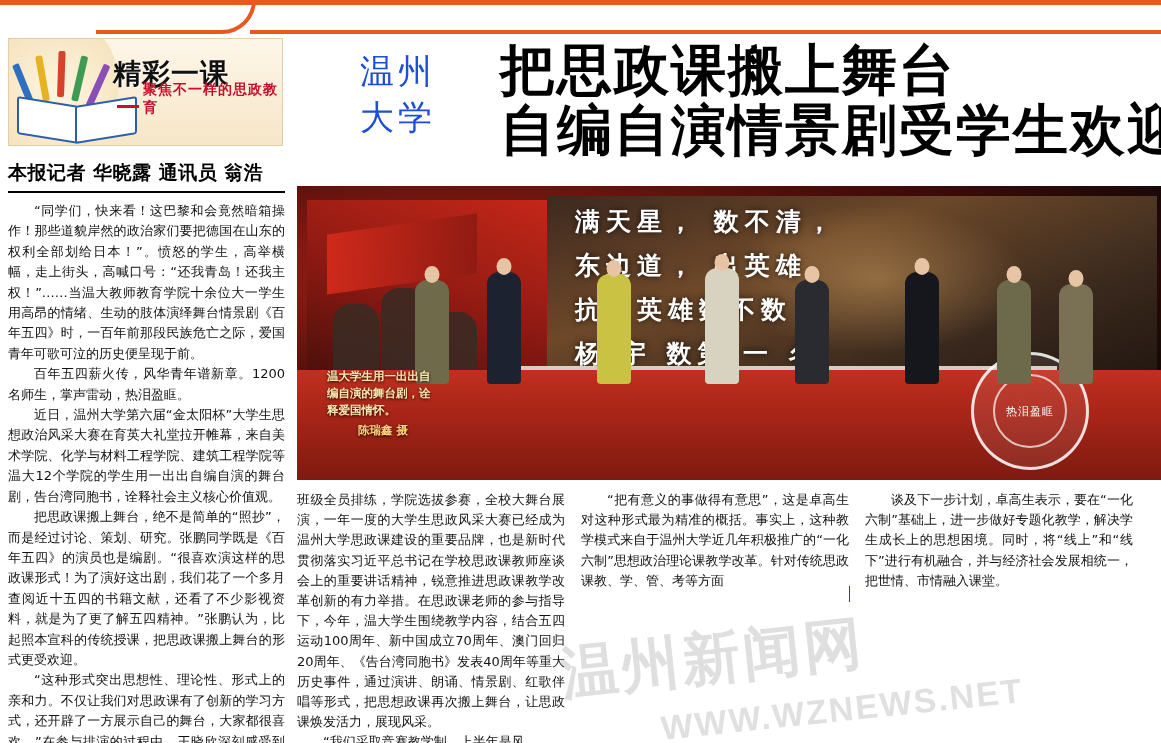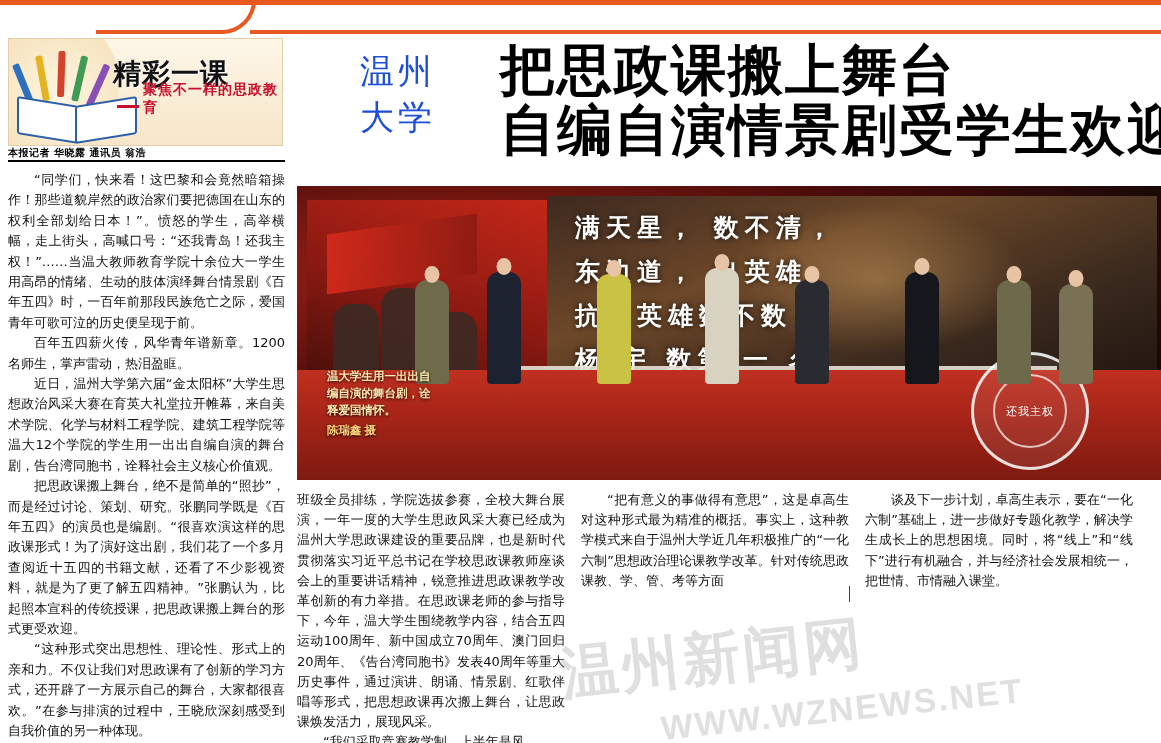--- a/index.html
+++ b/index.html
@@ -105,26 +105,27 @@
     position: absolute;
     left: 134px; top: 42px;
     font-family: "DejaVu Sans", sans-serif;
     font-size: 14px;
     color: #c8102e;
     font-weight: bold;
     letter-spacing: 1px;
   }
 
   .byline {
-    margin-top: 0;
-    font-family: "DejaVu Sans", sans-serif;
-    font-size: 10px;
+    margin-top: 14px;
+    font-family: "DejaVu Sans", sans-serif;
+    font-size: 19px;
     font-weight: bold;
     color: #000;
     letter-spacing: .5px;
+    padding-bottom: 5px;
   }
   .byline-rule {
     width: 277px; height: 2px; background: #000;
     margin-bottom: 8px;
   }
 
   .body-text {
     font-family: "DejaVu Sans", sans-serif;
     font-size: 13px;
     line-height: 20.4px;
@@ -187,21 +188,21 @@
     opacity: .96;
   }
   .screen-glow {
     position: absolute;
     left: 430px; top: 18px;
     width: 300px; height: 150px;
     background: radial-gradient(ellipse at 50% 50%, rgba(255,200,120,.35), rgba(255,200,120,0) 70%);
   }
   .screen-text {
     position: absolute;
-    left: 278px; top: 20px;
+    left: 278px; top: 14px;
     width: 580px;
     font-family: "DejaVu Sans", sans-serif;
     font-weight: bold;
     color: #ffffff;
     font-size: 25px;
     line-height: 44px;
     letter-spacing: 6px;
     text-shadow: 0 0 6px rgba(0,0,0,.8);
   }
   .left-mural {
@@ -299,22 +300,21 @@
     font-family: "DejaVu Sans", sans-serif;
     font-size: 11.5px;
     line-height: 17px;
     font-weight: bold;
     color: #ffe9b0;
     text-shadow: 0 1px 3px rgba(0,0,0,.9);
   }
   .photo-credit {
     margin-top: 3px;
     color: #ffd27a;
-    text-align: left;
-    font-family: Liberation Serif, serif;
+    text-align: center;
   }
 
   
   .bottom {
     position: absolute;
     left: 297px; top: 490px;
     width: 864px; height: 250px;
     display: flex;
     gap: 16px;
   }
@@ -435,21 +435,21 @@
     <div>抗日英雄数不数</div>
     <div>杨 宇 数第 一 名</div>
   </div>
 
   <div class="stage-steps"></div>
   <div class="stage-steps2"></div>
   <div class="stage-floor"></div>
 
 
   <div class="seal">
-    <div class="seal-inner">还我主权</div>
+    <div class="seal-inner">热泪盈眶</div>
   </div>
 
   <div class="actor" style="left:118px; height:104px; background:#6f6a4a;">
       <span class="head"></span>
     </div>
   <div class="actor" style="left:190px; height:112px; background:#1d2230;">
       <span class="head"></span>
     </div>
   <div class="actor" style="left:300px; height:110px; background:#c9c243;">
       <span class="head"></span>

